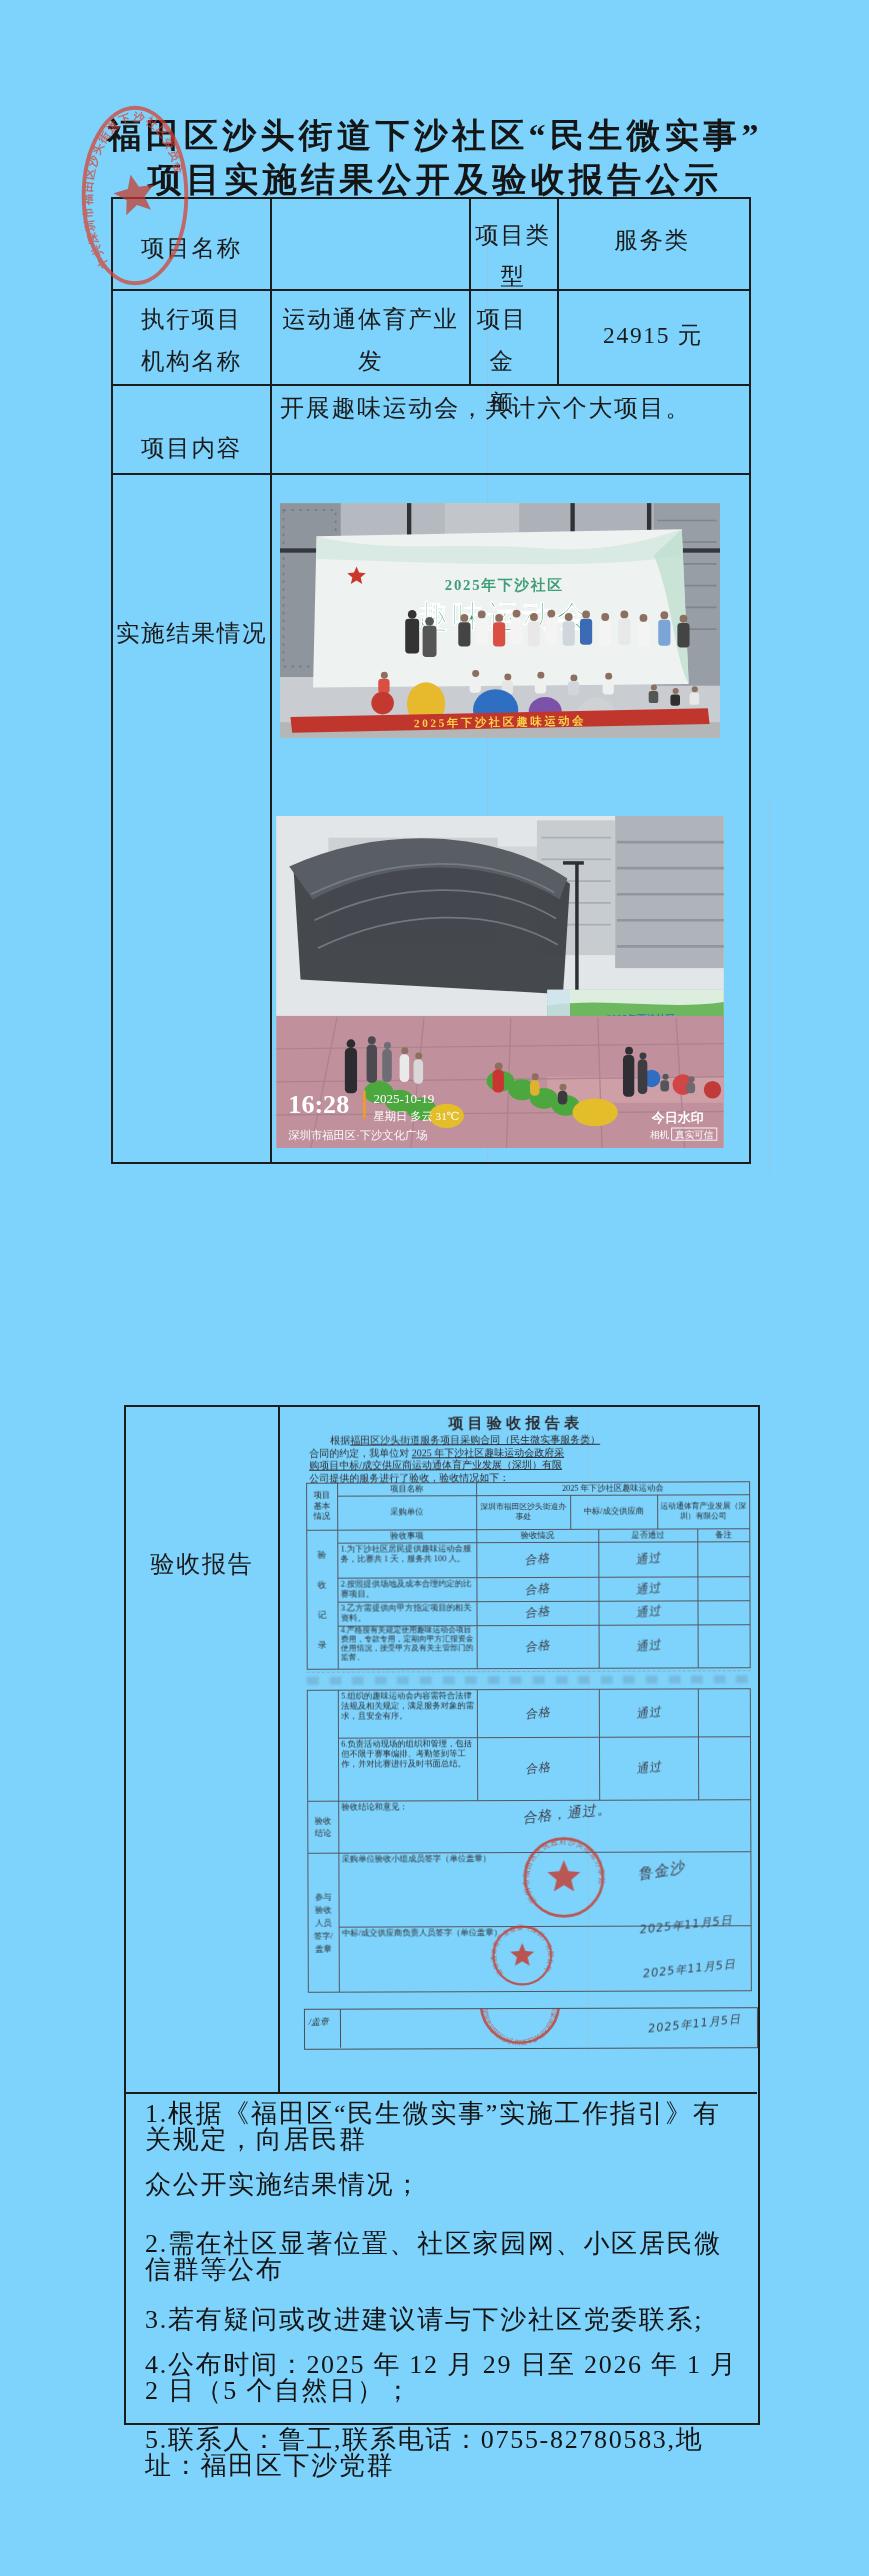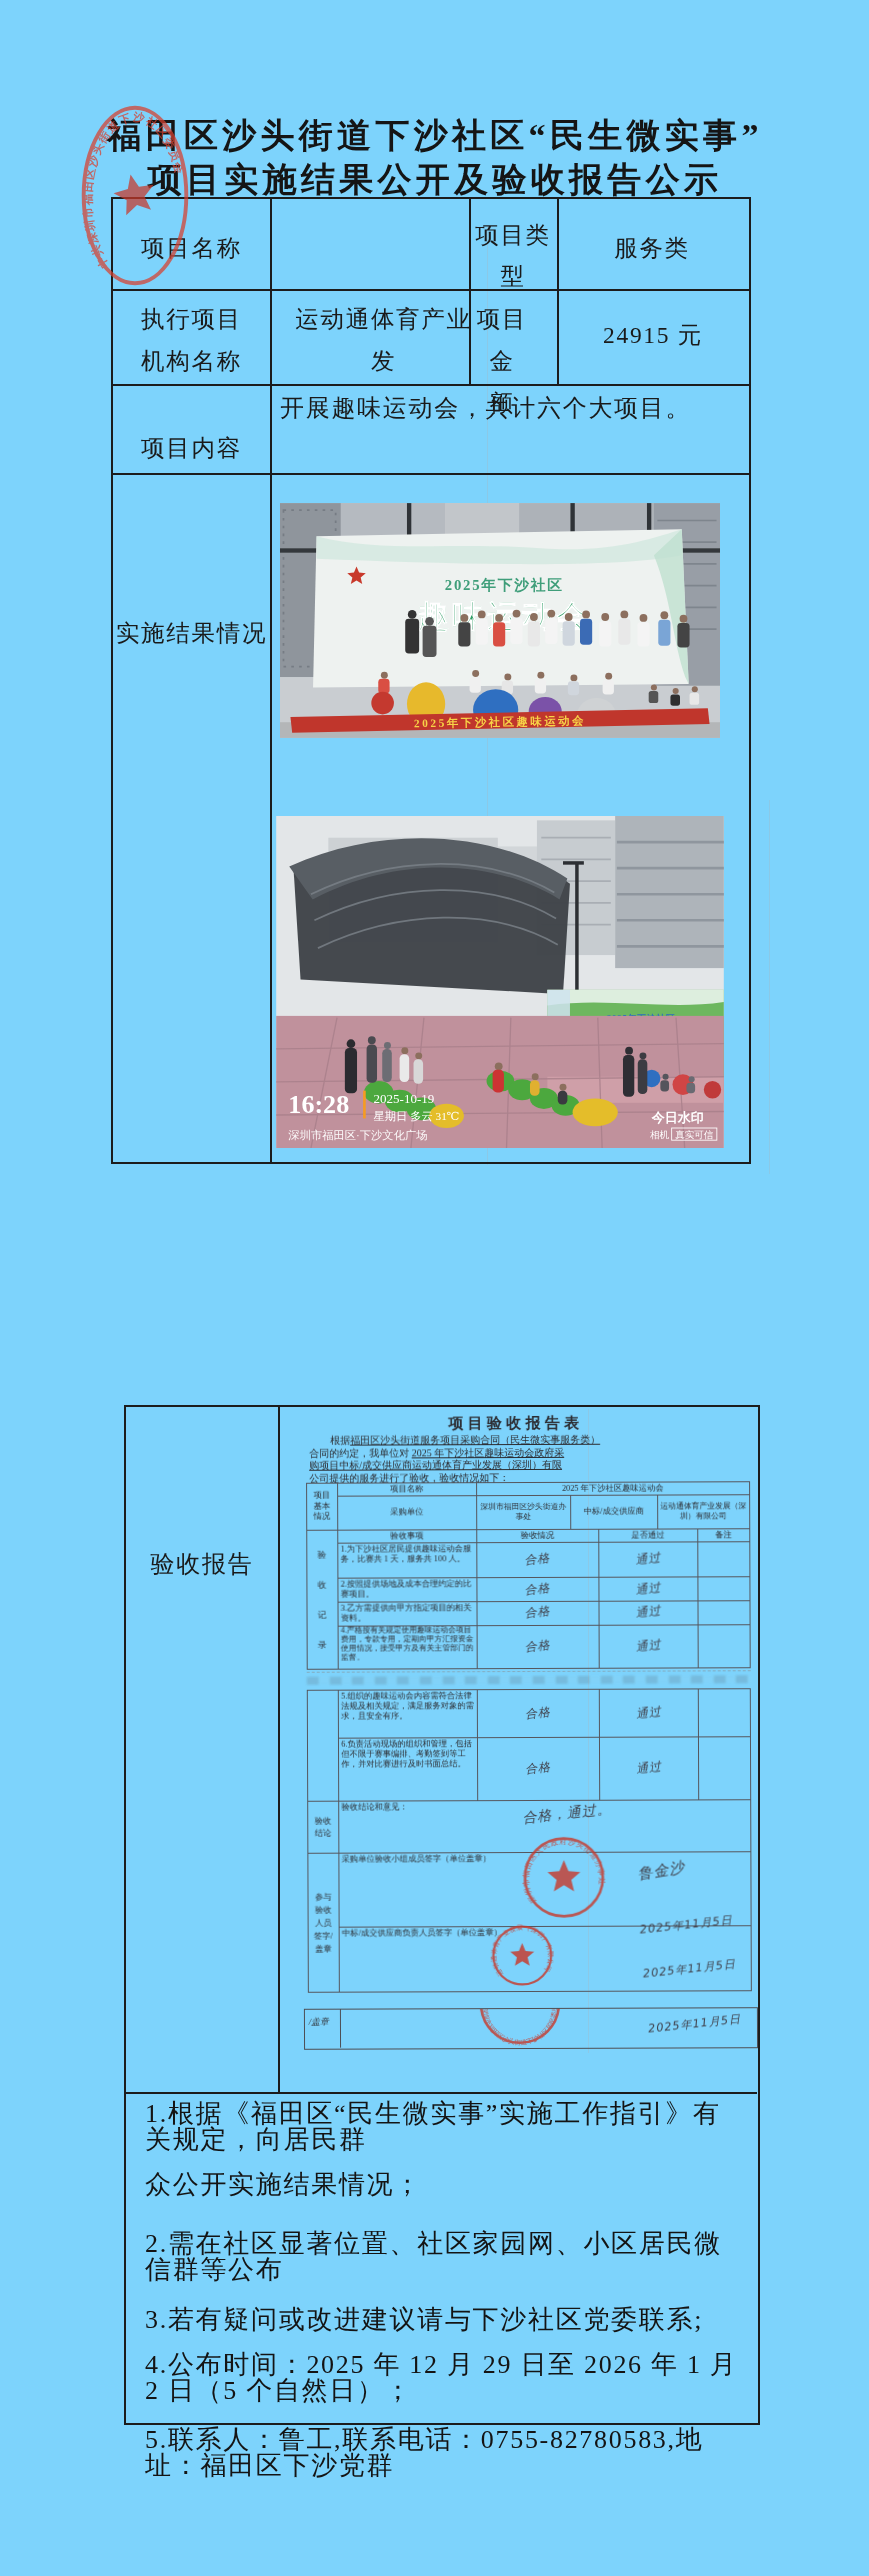--- a/index.html
+++ b/index.html
@@ -50,27 +50,27 @@
     <div class="ln" style="left:444px;top:0;width:1.7px;height:185px;"></div>
     <div class="ln" style="left:0;top:90px;width:636px;height:1.7px;"></div>
     <div class="ln" style="left:0;top:185px;width:636px;height:1.7px;"></div>
     <div class="ln" style="left:0;top:274px;width:636px;height:1.7px;"></div>
 
     <div class="cell ctr" style="left:0;width:157px;top:33px;">项目名称</div>
     <div class="cell ctr" style="left:357px;width:86px;top:15.7px;line-height:41px;">
       <div>项目类</div>
       <div>型</div>
     </div>
-    <div class="cell ctr" style="left:445px;width:188px;top:33px;">服务类</div>
+    <div class="cell ctr" style="left:445px;width:188px;top:25px;">服务类</div>
 
     <div class="cell ctr lh48" style="left:0;width:157px;top:99px;">
       <div>执行项目</div>
       <div>机构名称</div>
     </div>
-    <div class="cell ctr lh48" style="left:172px;width:197px;top:99px;">
+    <div class="cell ctr lh48" style="left:159px;width:197px;top:99px;">
       <div>运动通体育产业发</div>
     </div>
     <div class="cell ctr lh48" style="left:357px;width:64px;top:99px;">
       <div>项目金</div>
       <div>额</div>
     </div>
     <div class="cell ctr" style="left:445px;width:190px;top:120px;">24915 元</div>
 
     <div class="cell ctr" style="left:0;width:157px;top:233px;">项目内容</div>
     <div class="cell" style="left:167px;width:461px;top:193px;font-size:24px;">开展趣味运动会，共计六个大项目。</div>

